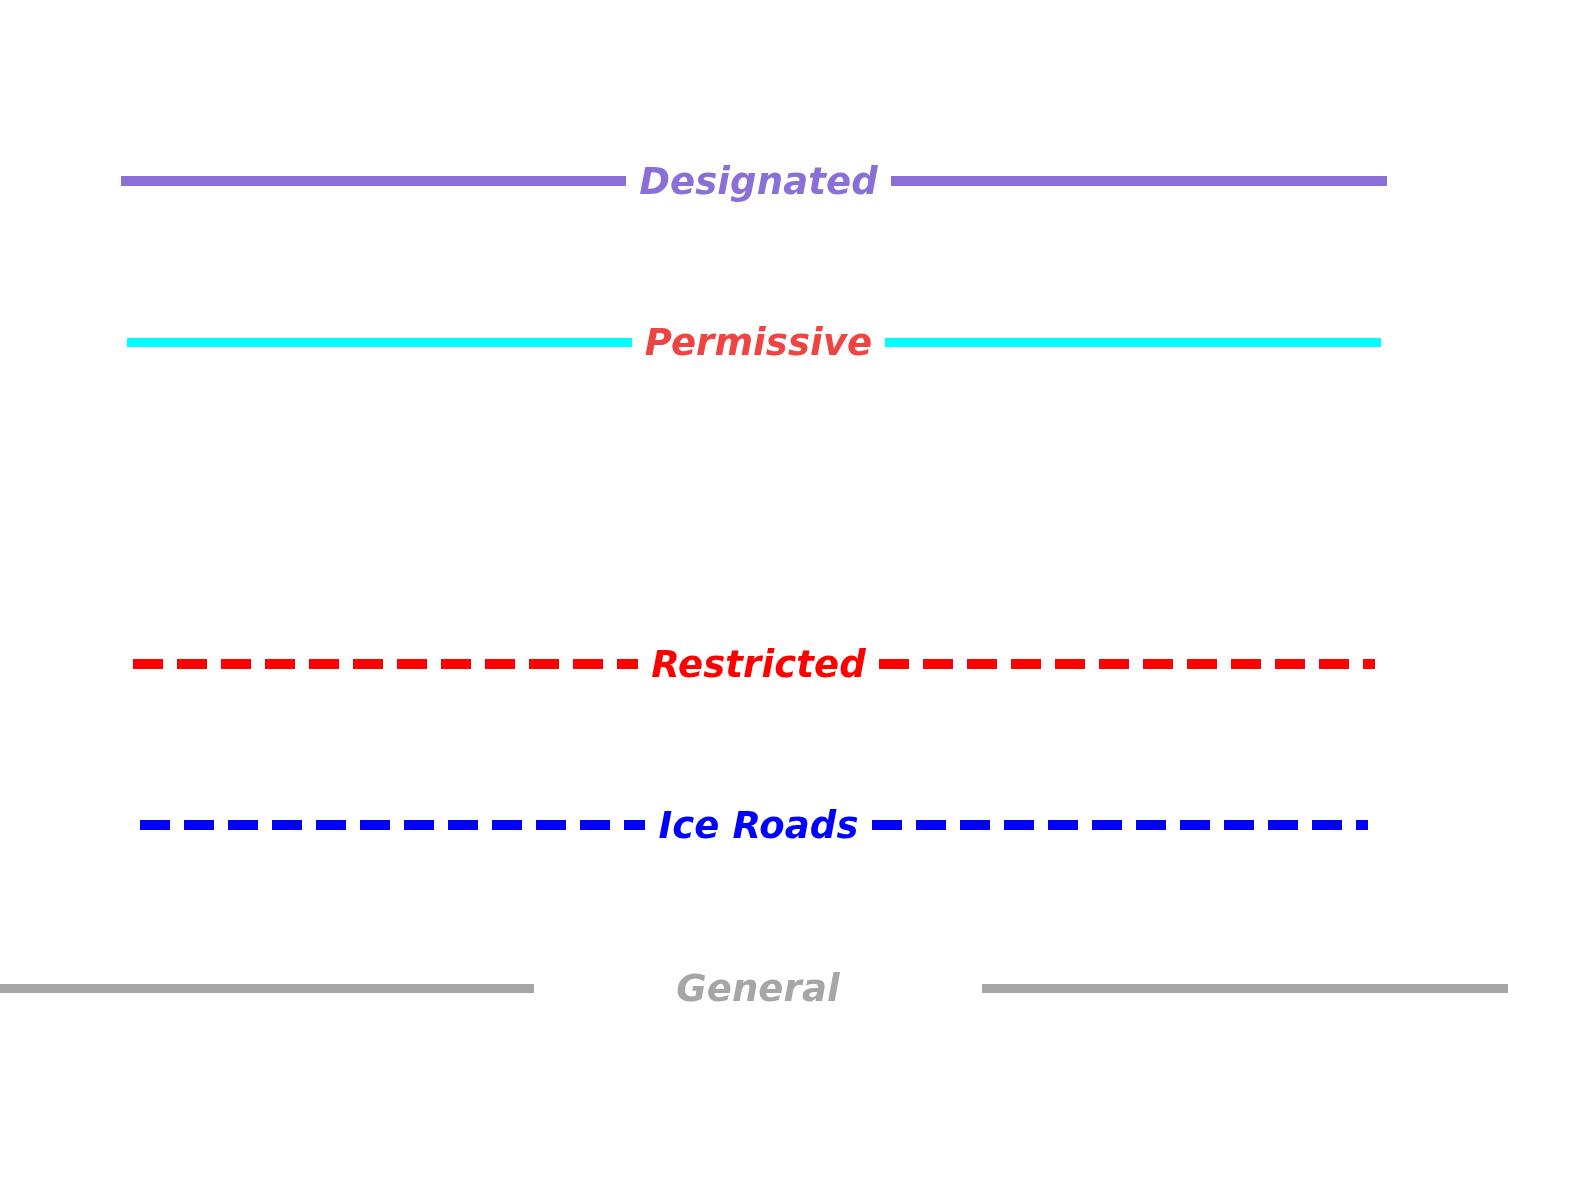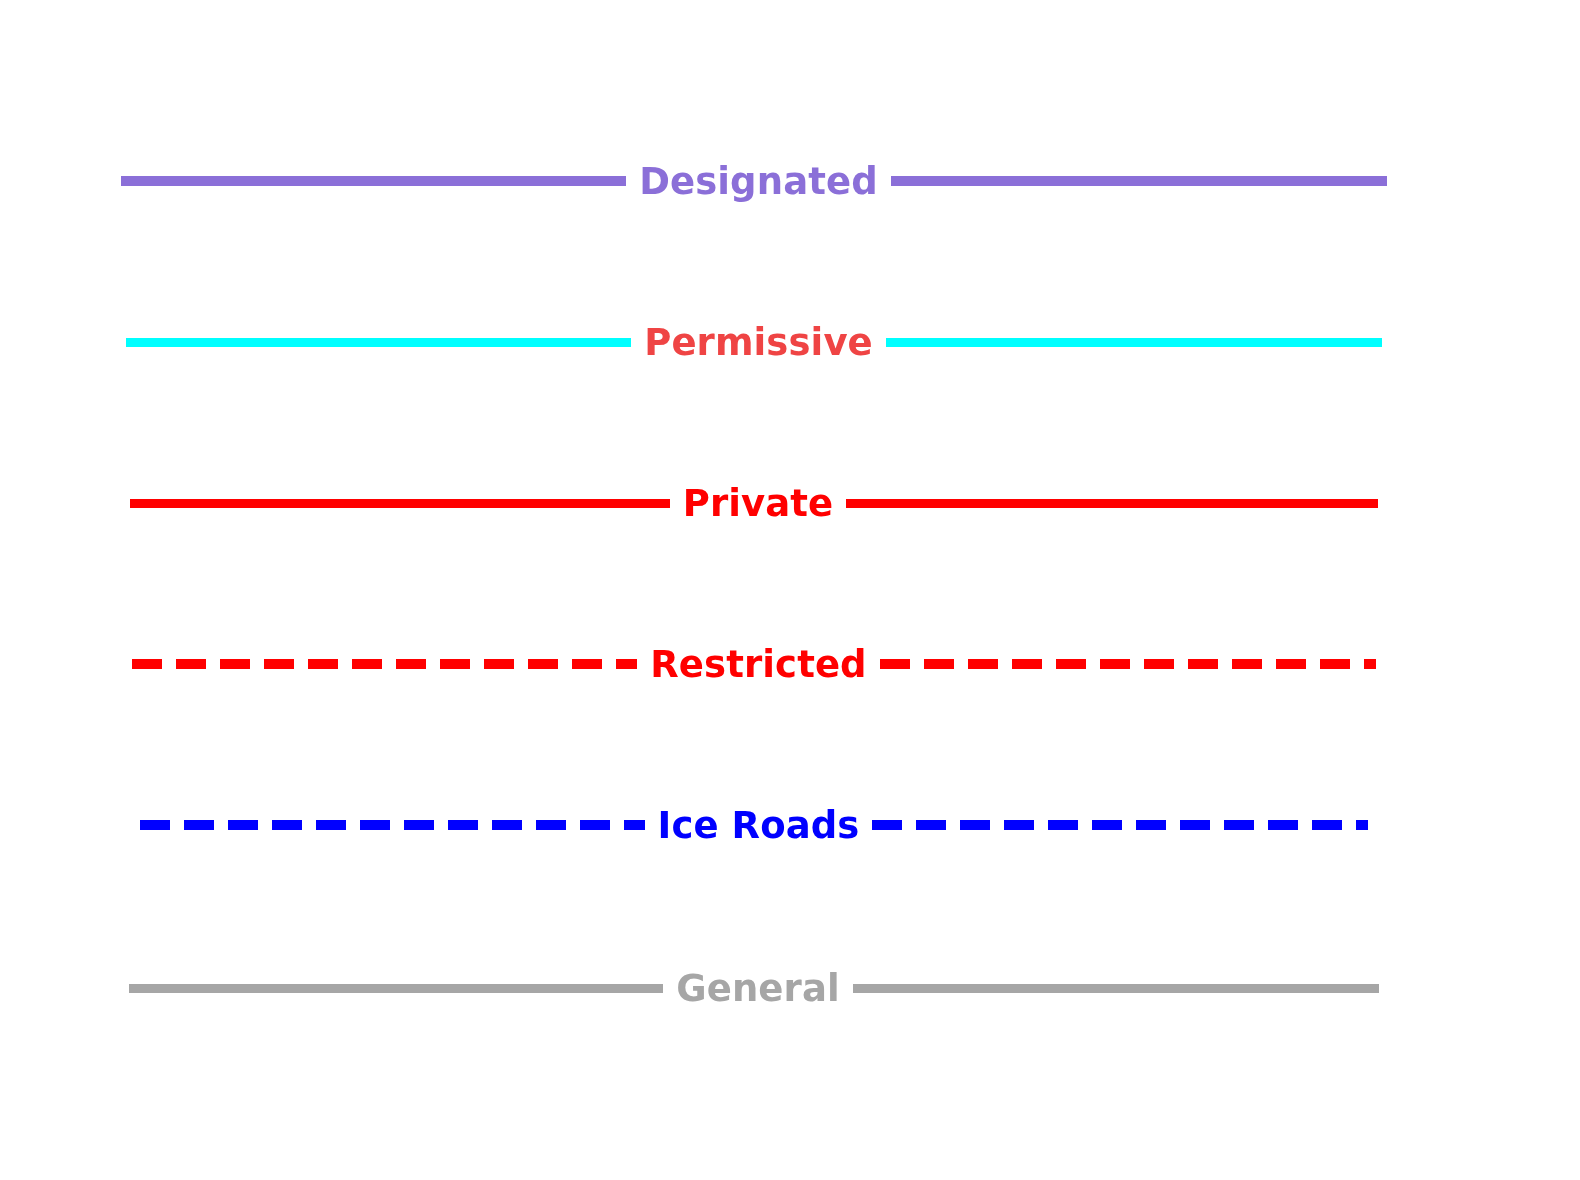--- a/index.html
+++ b/index.html
@@ -22,20 +22,21 @@
   }
 
   .legend-row {
     position: absolute;
     left: 0;
     width: 1508px;
     height: 56px;
     display: flex;
     align-items: center;
     justify-content: center;
+    font-style: italic;
   }
 
   
   .line-seg {
     height: 0;
     flex: 0 0 auto;
     align-self: center;
   }
 
   .line-seg.solid {
@@ -55,44 +56,39 @@
     padding: 0 13px;
     text-align: center;
   }
 
   
   #row-designated { top: 153px; }
   #row-permissive { top: 314px; }
   #row-private    { top: 475px; }
   #row-restricted { top: 636px; }
   #row-iceroads   { top: 797px; }
-  #row-general    { top: 960px; }
+  #row-general    { top: 960px; justify-content: space-between; }
 </style>
 </head>
 <body>
 
 <div id="legend-canvas">
 
   <div class="legend-row" id="row-designated">
     <span class="line-seg solid" style="width: 505px; height: 10px; border-top: none; background: rgb(139, 111, 216);"></span>
     <span class="legend-label" style="color: rgb(139, 111, 216);">Designated</span>
     <span class="line-seg solid" style="width: 496px; height: 10px; border-top: none; background: rgb(139, 111, 216);"></span>
   </div>
 
   <div class="legend-row" id="row-permissive">
     <span class="line-seg solid" style="width: 505px; height: 9px; border-top: none; background: rgb(0, 255, 255);"></span>
     <span class="legend-label" style="color: #ef4444;">Permissive</span>
     <span class="line-seg solid" style="width: 496px; height: 9px; border-top: none; background: rgb(0, 255, 255);"></span>
   </div>
 
-  <div class="legend-row" id="row-private">
-    <span class="line-seg solid" style="width: 540px; height: 9px; border-top: none; background: rgb(255, 0, 0);"></span>
-    <span class="legend-label" style="color: rgb(255, 0, 0);">Private</span>
-    <span class="line-seg solid" style="width: 532px; height: 9px; border-top: none; background: rgb(255, 0, 0);"></span>
-  </div>
 
   <div class="legend-row" id="row-iceroads">
     <span class="line-seg dashed" style="width: 505px; height: 10px; border-top: none; background-image: repeating-linear-gradient(to right, rgb(0, 0, 255) 0px, rgb(0, 0, 255) 30px, rgba(0, 0, 0, 0) 30px, rgba(0, 0, 0, 0) 44px);"></span>
     <span class="legend-label" style="color: rgb(0, 0, 255);">Ice Roads</span>
     <span class="line-seg dashed" style="width: 496px; height: 10px; border-top: none; background-image: repeating-linear-gradient(to right, rgb(0, 0, 255) 0px, rgb(0, 0, 255) 30px, rgba(0, 0, 0, 0) 30px, rgba(0, 0, 0, 0) 44px);"></span>
   </div>
 
   <div class="legend-row" id="row-restricted">
     <span class="line-seg dashed" style="width: 505px; height: 10px; border-top: none; background-image: repeating-linear-gradient(to right, rgb(255, 0, 0) 0px, rgb(255, 0, 0) 30px, rgba(0, 0, 0, 0) 30px, rgba(0, 0, 0, 0) 44px);"></span>
     <span class="legend-label" style="color: rgb(255, 0, 0);">Restricted</span>

